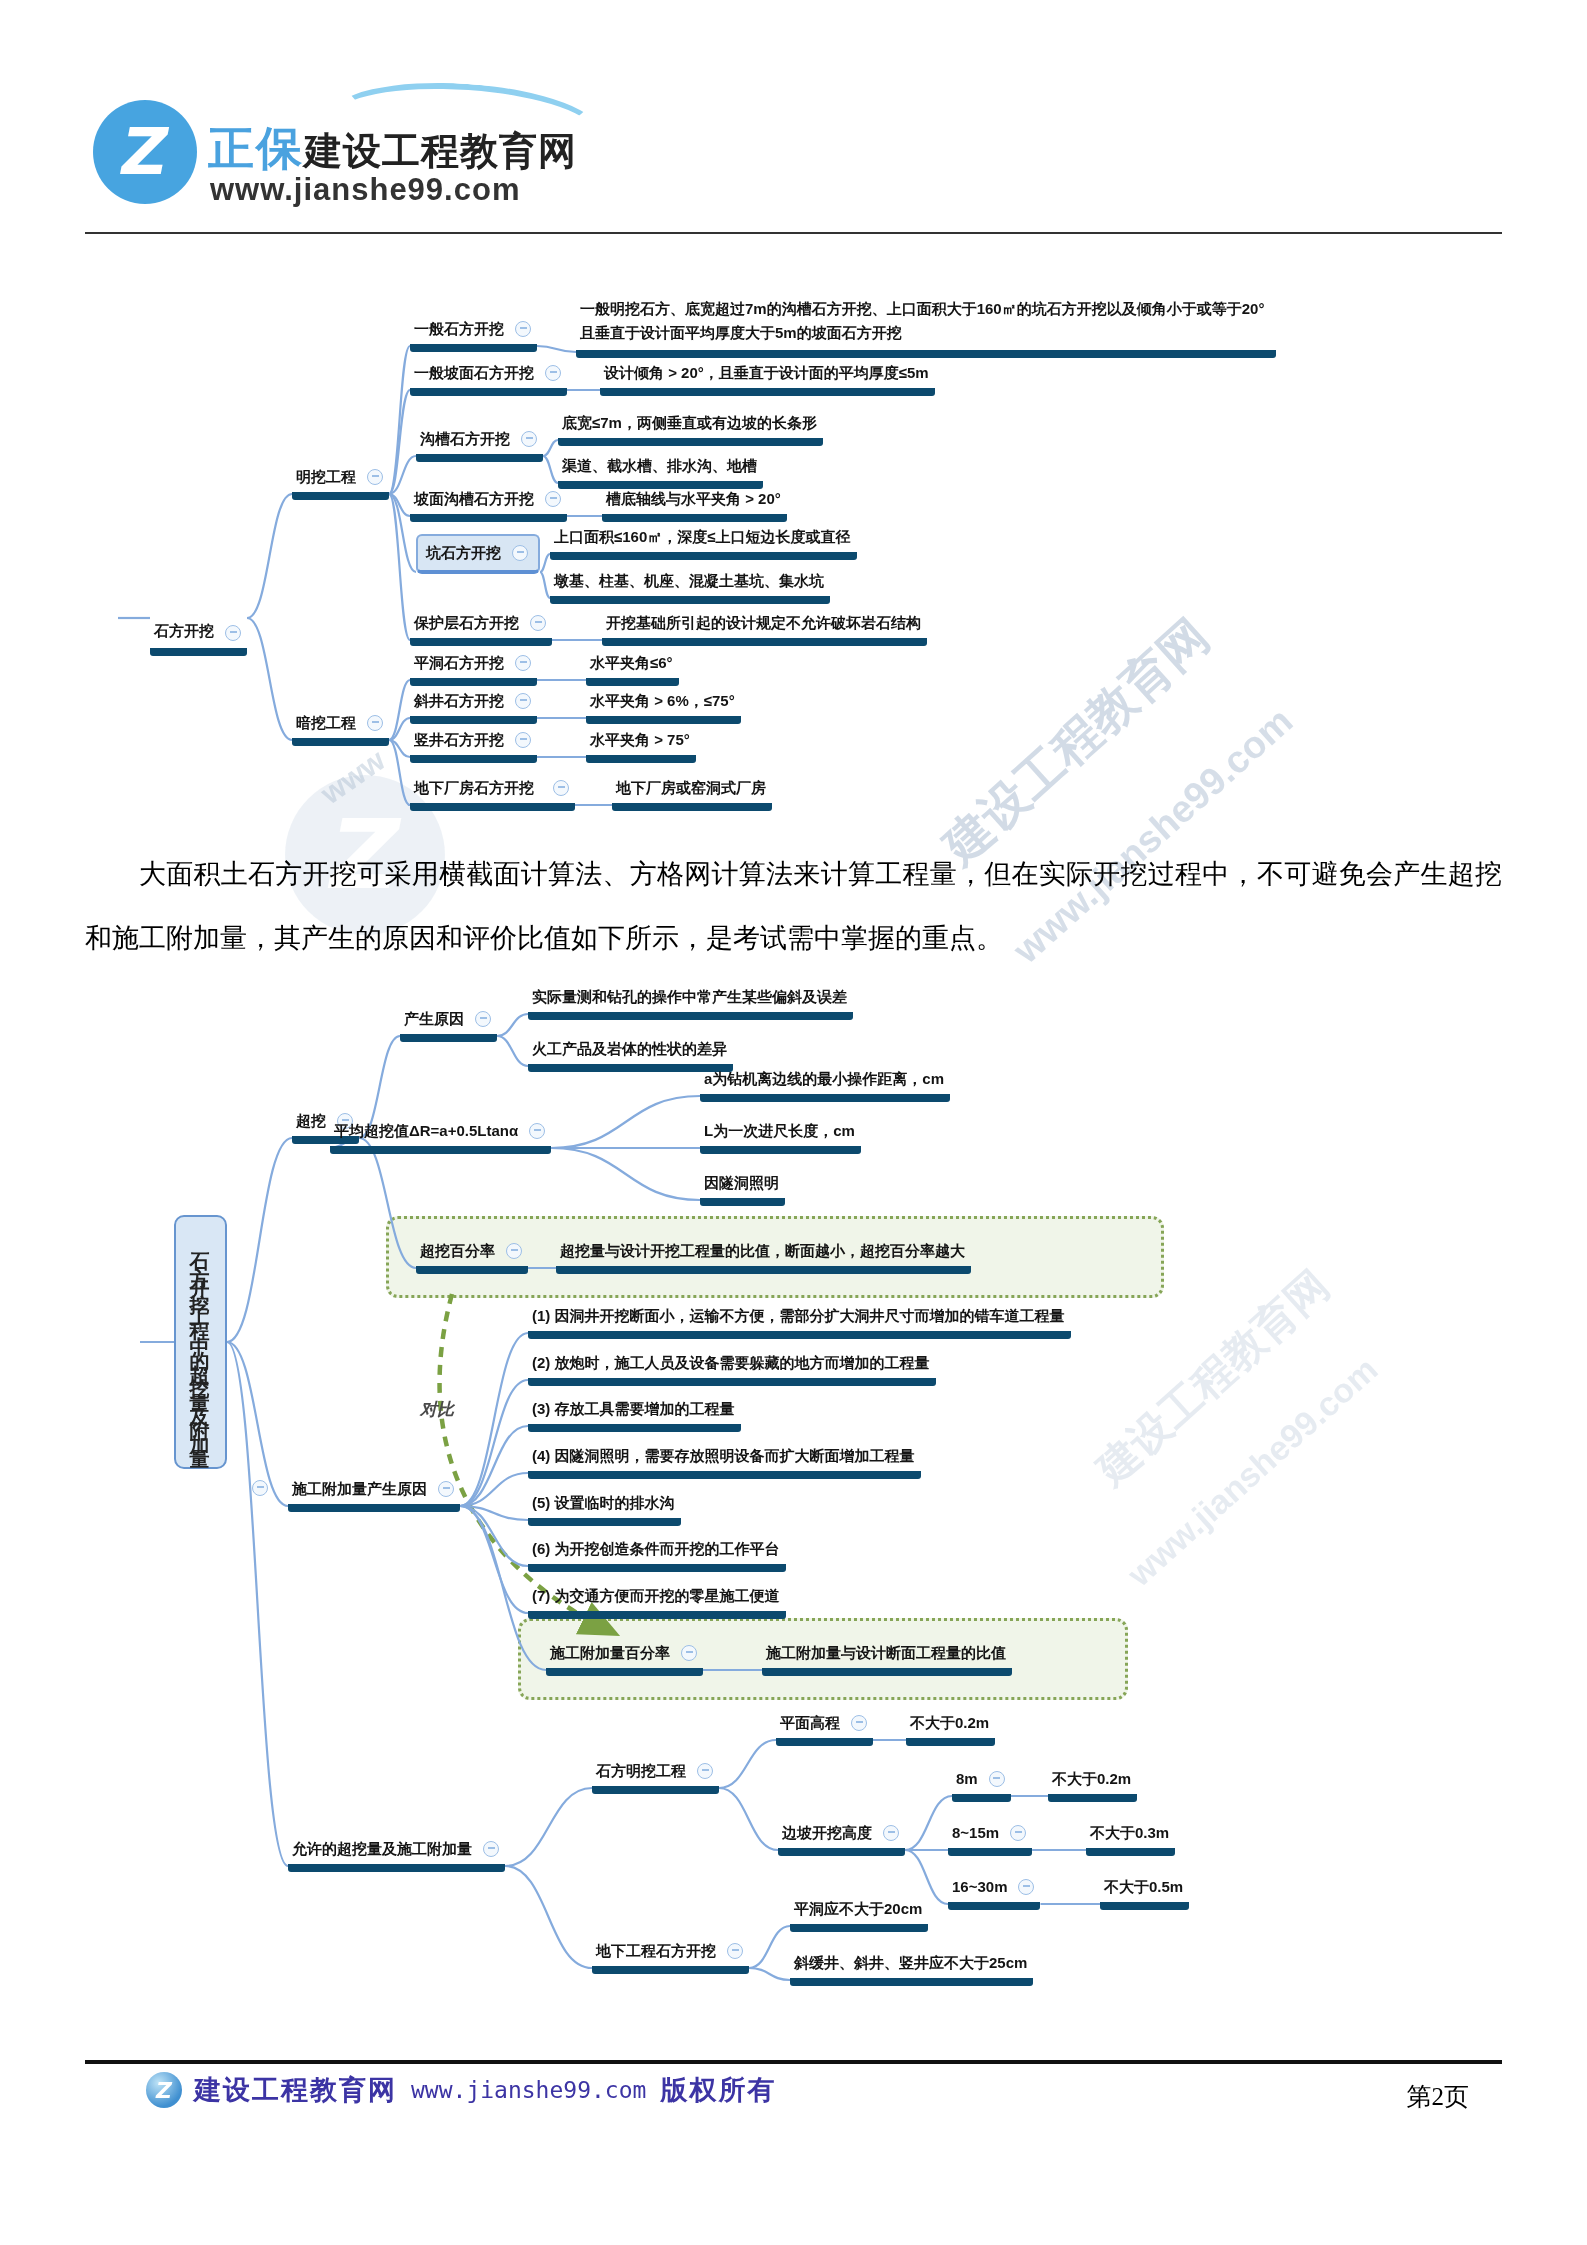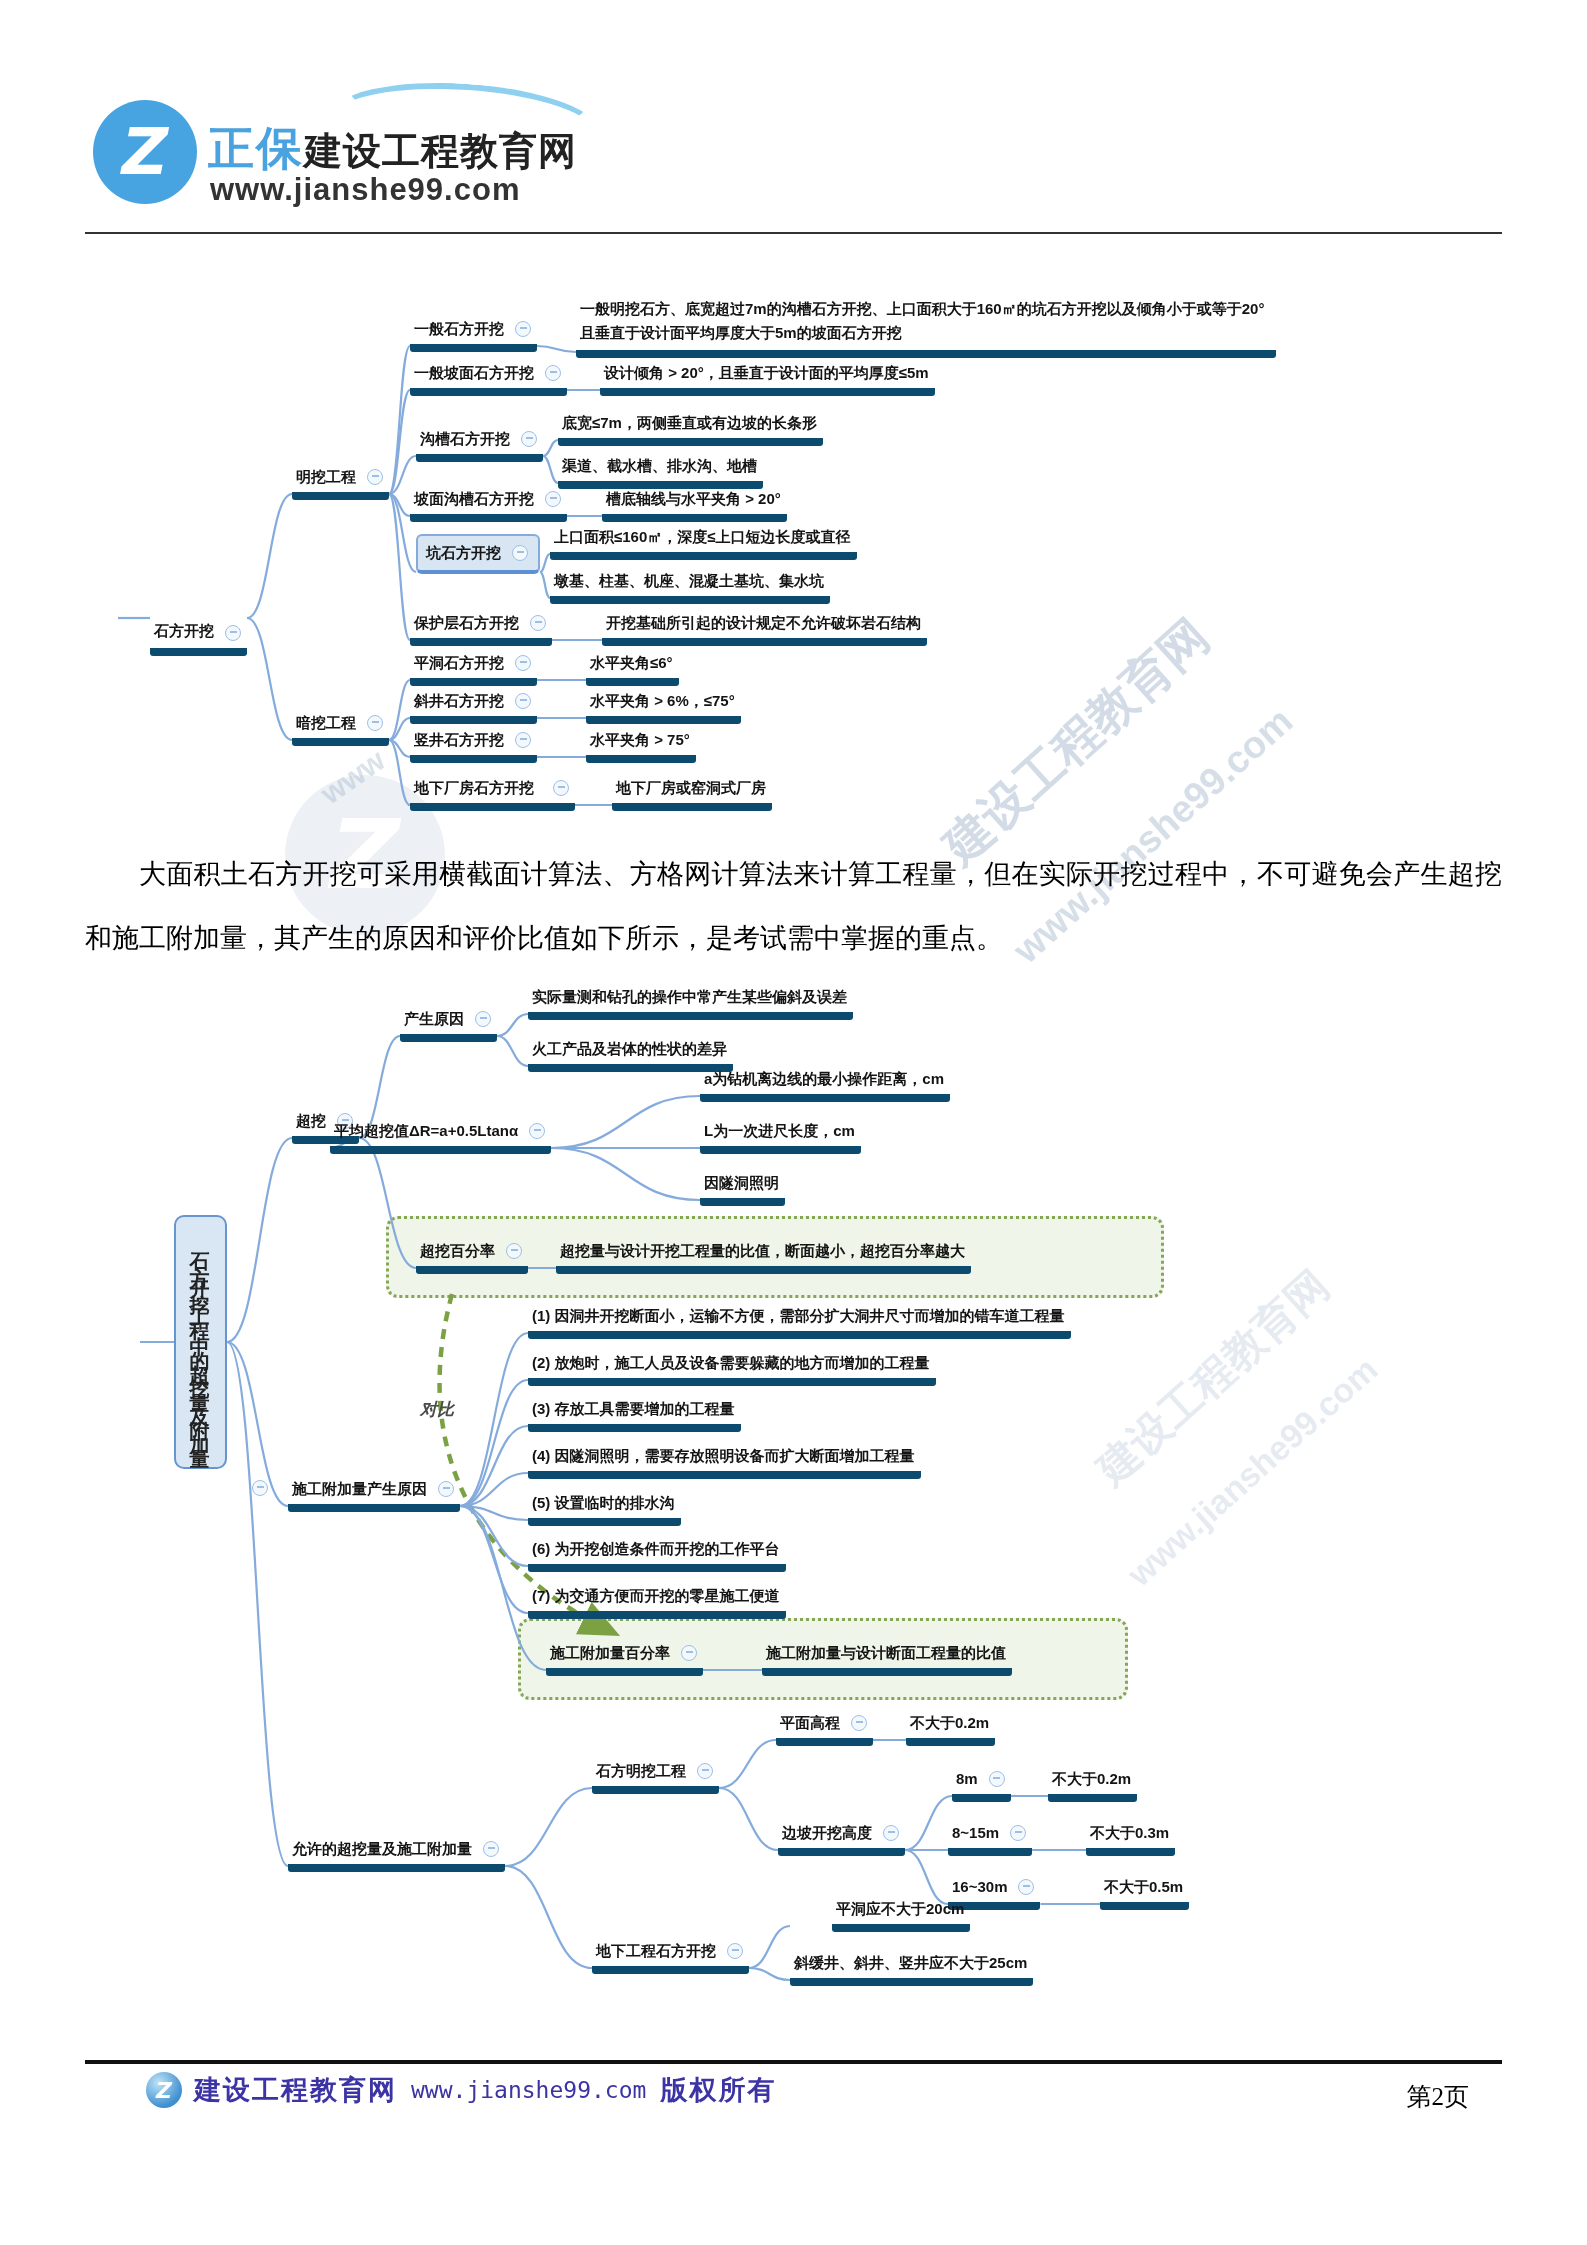--- a/index.html
+++ b/index.html
@@ -366,21 +366,21 @@
       <span class="minus"></span>
     </div>
   <div class="nd" id="m2-s1630-d" style="left:1100px;top:1874px;">
       <span class="t">不大于0.5m</span>
     </div>
 
   <div class="nd" id="m2-ug" style="left:592px;top:1938px;">
       <span class="t">地下工程石方开挖</span>
       <span class="minus"></span>
     </div>
-  <div class="nd" id="m2-ug-d1" style="left:832px;top:1896px;">
+  <div class="nd" id="m2-ug-d1" style="left:790px;top:1896px;">
       <span class="t">平洞应不大于20cm</span>
     </div>
   <div class="nd" id="m2-ug-d2" style="left:790px;top:1950px;">
       <span class="t">斜缓井、斜井、竖井应不大于25cm</span>
     </div>
 
   <div class="hr-footer"></div>
   <div class="footer-row">
     <div class="f-logo">Z</div>
     <span class="f-brand">建设工程教育网</span>

